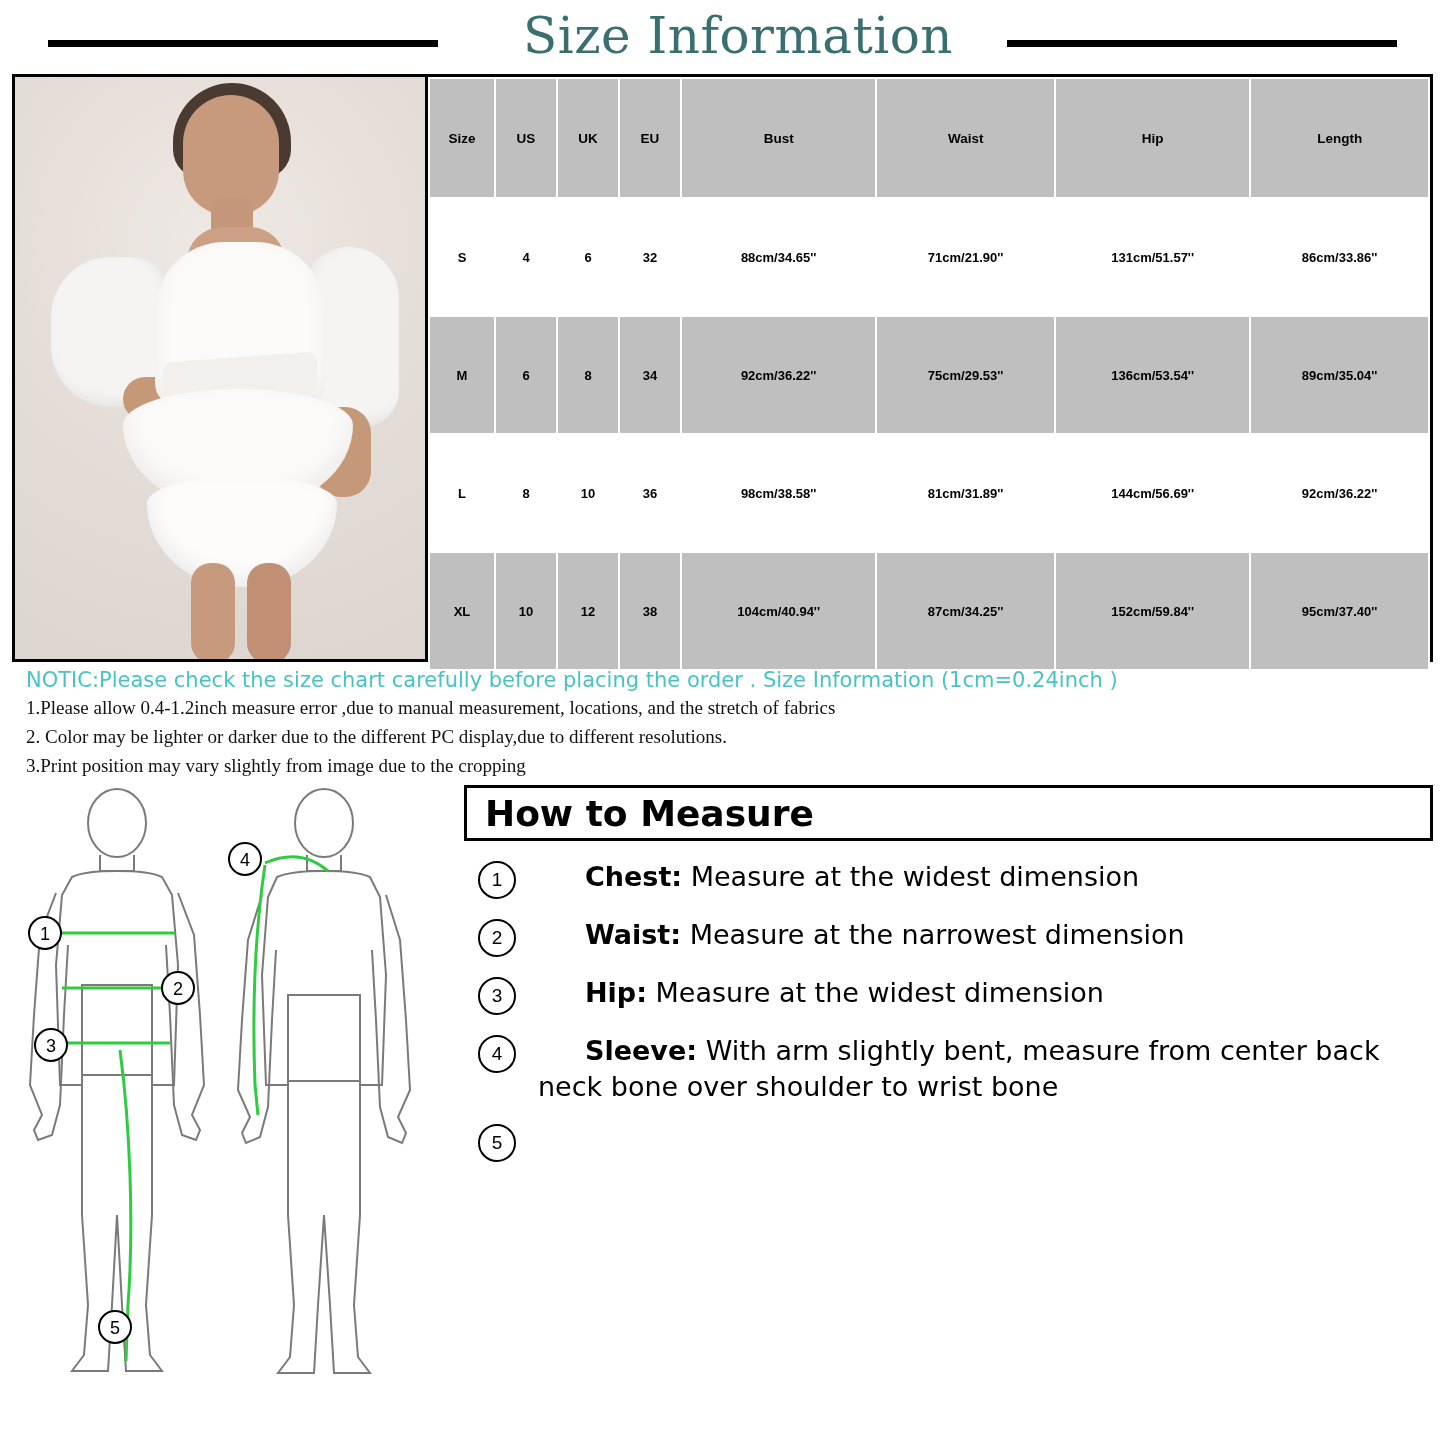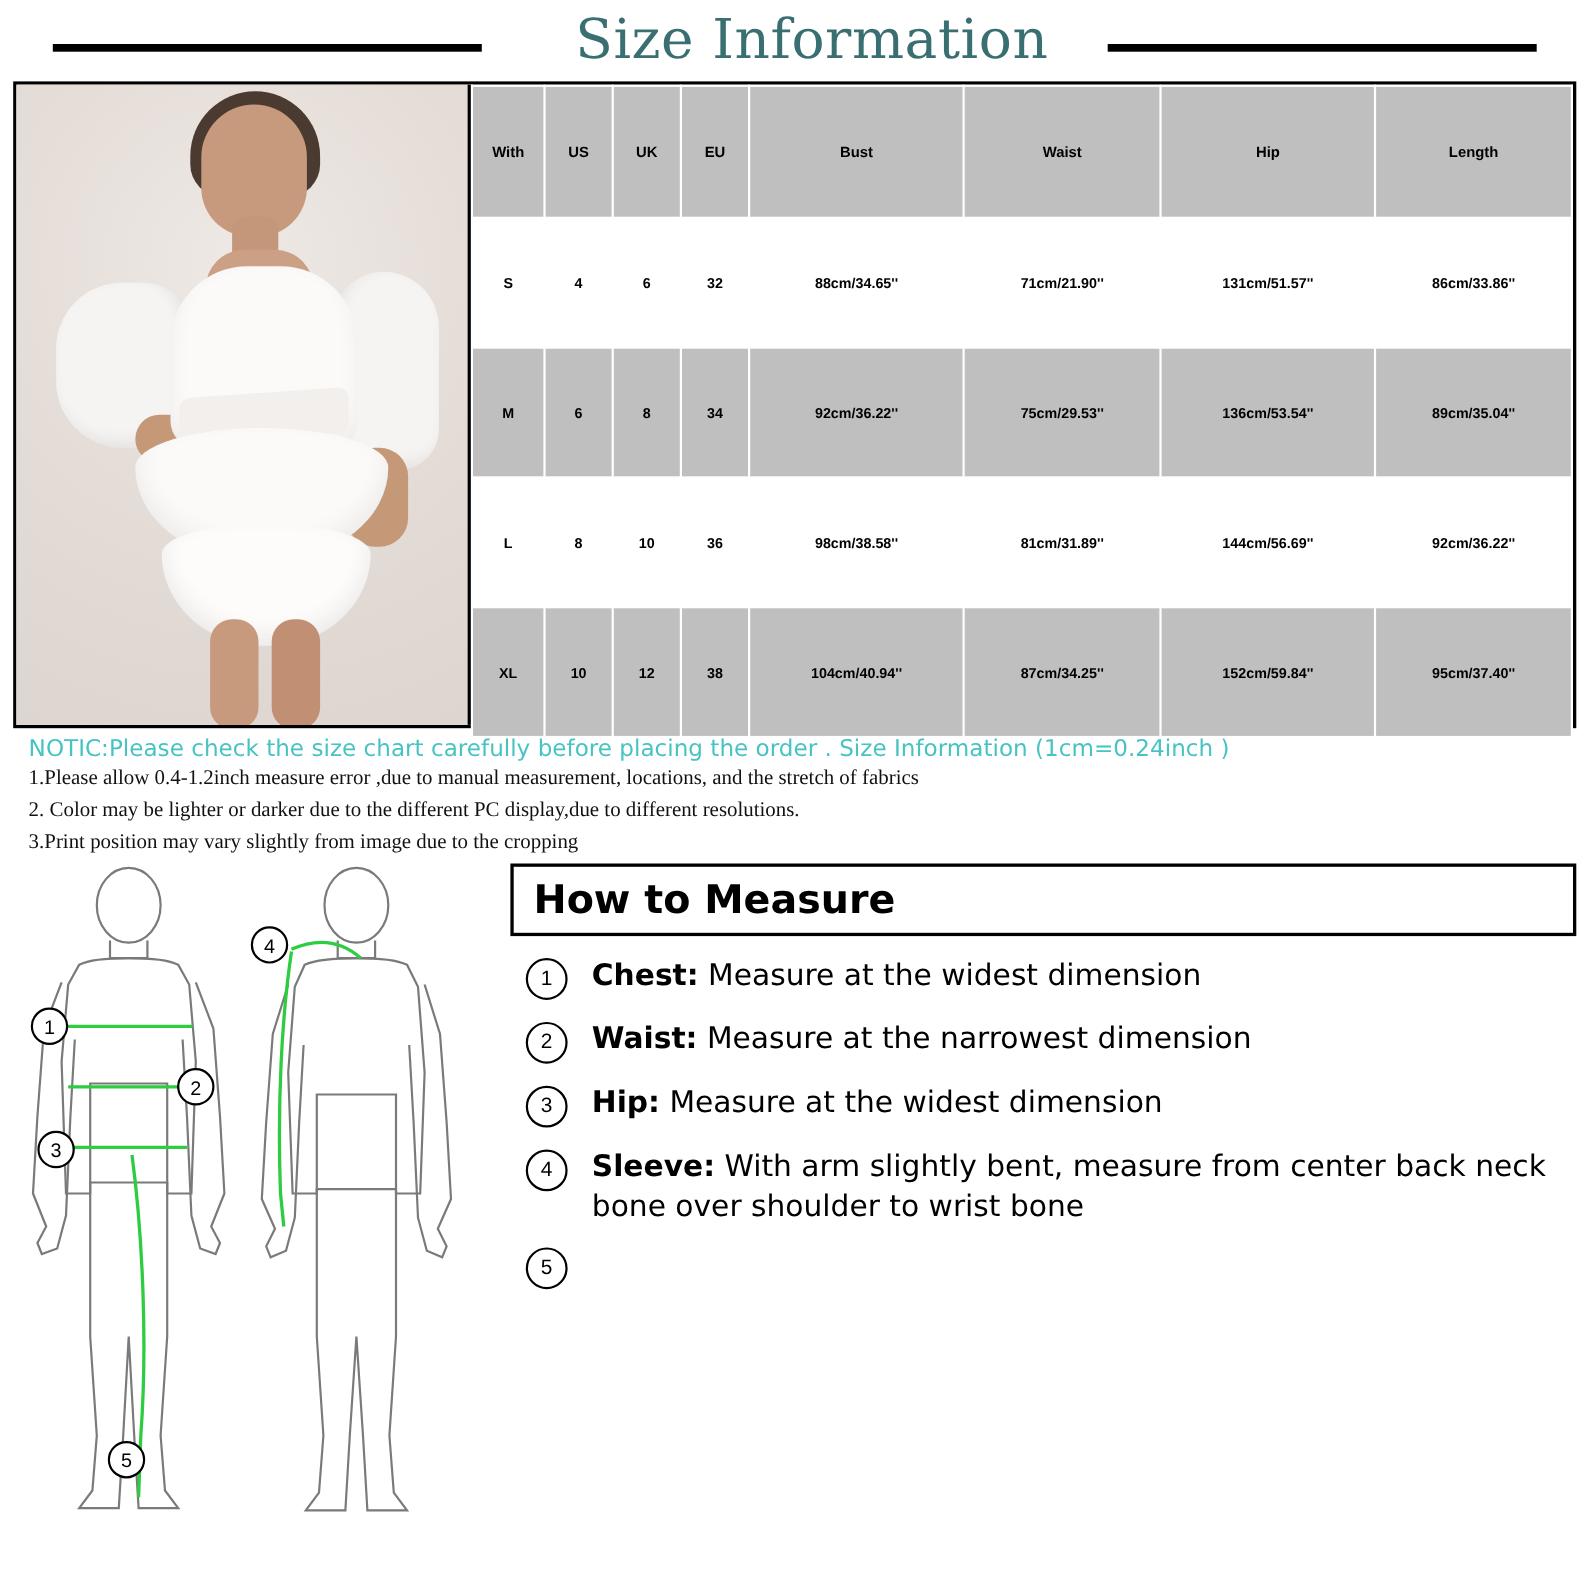--- a/index.html
+++ b/index.html
@@ -217,21 +217,21 @@
     width: 440px;
     flex: 0 0 440px;
     position: relative;
   }
   .measure-box {
     flex: 1 1 auto;
     margin-left: 12px;
   }
   .htm-header {
     border: 3px solid #000;
-    height: 66px;
+    height: 56px;
     display: flex;
     align-items: center;
     padding-left: 18px;
     box-sizing: border-box;
   }
   .htm-header span {
     font-size: 36px;
     font-weight: bold;
     font-family: "DejaVu Sans", sans-serif;
   }
@@ -255,20 +255,21 @@
     margin: 2px 22px 0 14px;
     font-family: "Liberation Sans", sans-serif;
   }
   .htm-text {
     font-size: 27px;
     line-height: 1.32;
     font-family: "DejaVu Sans", sans-serif;
   }
   .htm-text b {
     font-weight: bold;
+    margin-left: 47px;
   }
 </style>
 </head>
 <body>
 
 <div class="title-row">
   <div class="title-rule left"></div>
   <div class="title-rule right"></div>
   <div class="title-text">Size Information</div>
 </div>
@@ -298,21 +299,21 @@
         <col class="col-us">
         <col class="col-uk">
         <col class="col-eu">
       <col class="col-meas">
         <col class="col-meas">
         <col class="col-meas">
         <col class="col-meas">
     </colgroup>
     <thead>
       <tr>
-        <th>With</th>
+        <th>Size</th>
         <th>US</th>
         <th>UK</th>
         <th>EU</th>
         <th>Bust</th>
         <th>Waist</th>
         <th>Hip</th>
         <th>Length</th>
       </tr>
     </thead>
     <tbody>

